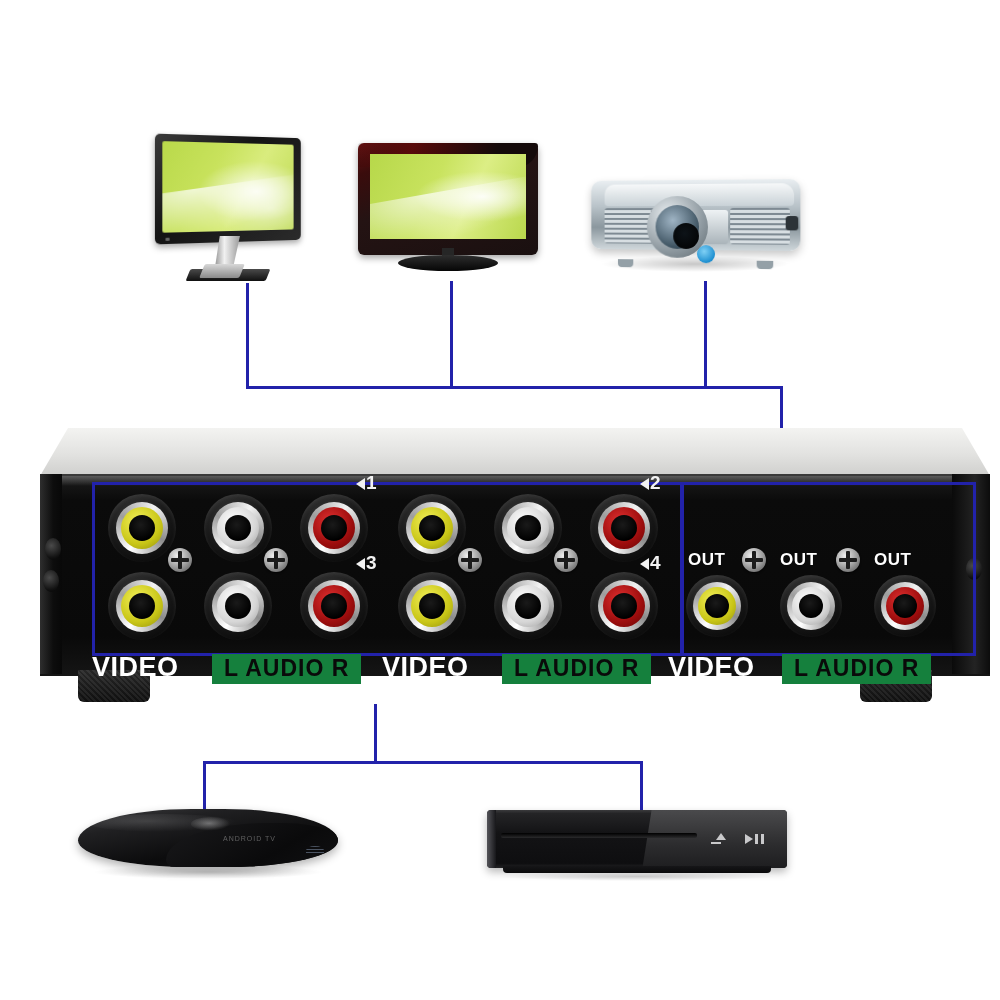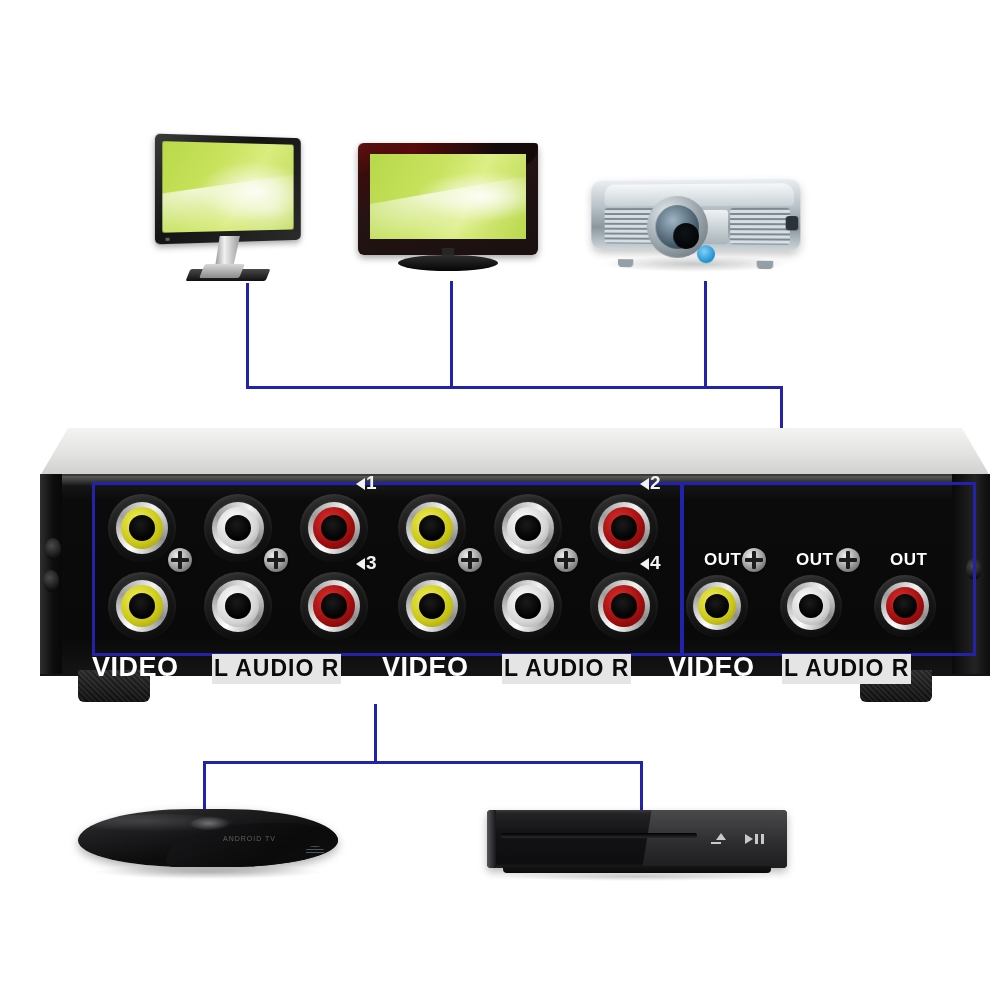--- a/index.html
+++ b/index.html
@@ -207,32 +207,32 @@
   }
   .chan .tri{
     display:inline-block;width:0;height:0;vertical-align:middle;
     border-top:6px solid transparent;border-bottom:6px solid transparent;
     border-right:9px solid #f2f2f2;margin-right:1px;
   }
 
   
   .outlbl{
     position:absolute;color:#fff;font-size:17px;font-weight:bold;
-    font-family:"Liberation Sans",sans-serif;letter-spacing:.5px;margin-left:16px;
+    font-family:"Liberation Sans",sans-serif;letter-spacing:.5px;
   }
 
   
   .lbl-video{
     position:absolute;color:#ffffff;font-size:27px;font-weight:bold;
     font-family:"Liberation Sans",sans-serif;letter-spacing:.5px;white-space:nowrap;
   }
   .lbl-audio{
-    position:absolute;background:#e5e5e5;color:#0a0a0a;font-size:23px;font-weight:bold;
+    position:absolute;background:#15803d;color:#0a0a0a;font-size:23px;font-weight:bold;
     font-family:"Liberation Sans",sans-serif;letter-spacing:1px;
-    padding:2px 2px;white-space:nowrap;line-height:1.12;
+    padding:2px 12px;white-space:nowrap;line-height:1.12;
   }
 
   
   #tvbox{left:78px;top:805px;width:260px;height:76px;}
   .tvbox-body{
     position:absolute;left:0;top:4px;width:260px;height:58px;
     border-radius:50% 50% 48% 48% / 62% 62% 52% 52%;
     background:linear-gradient(170deg,#3c3c3e 0%,#202022 26%,#0c0c0d 62%,#1a1a1c 100%);
     box-shadow:0 4px 10px rgba(0,0,0,.3);
     overflow:hidden;

